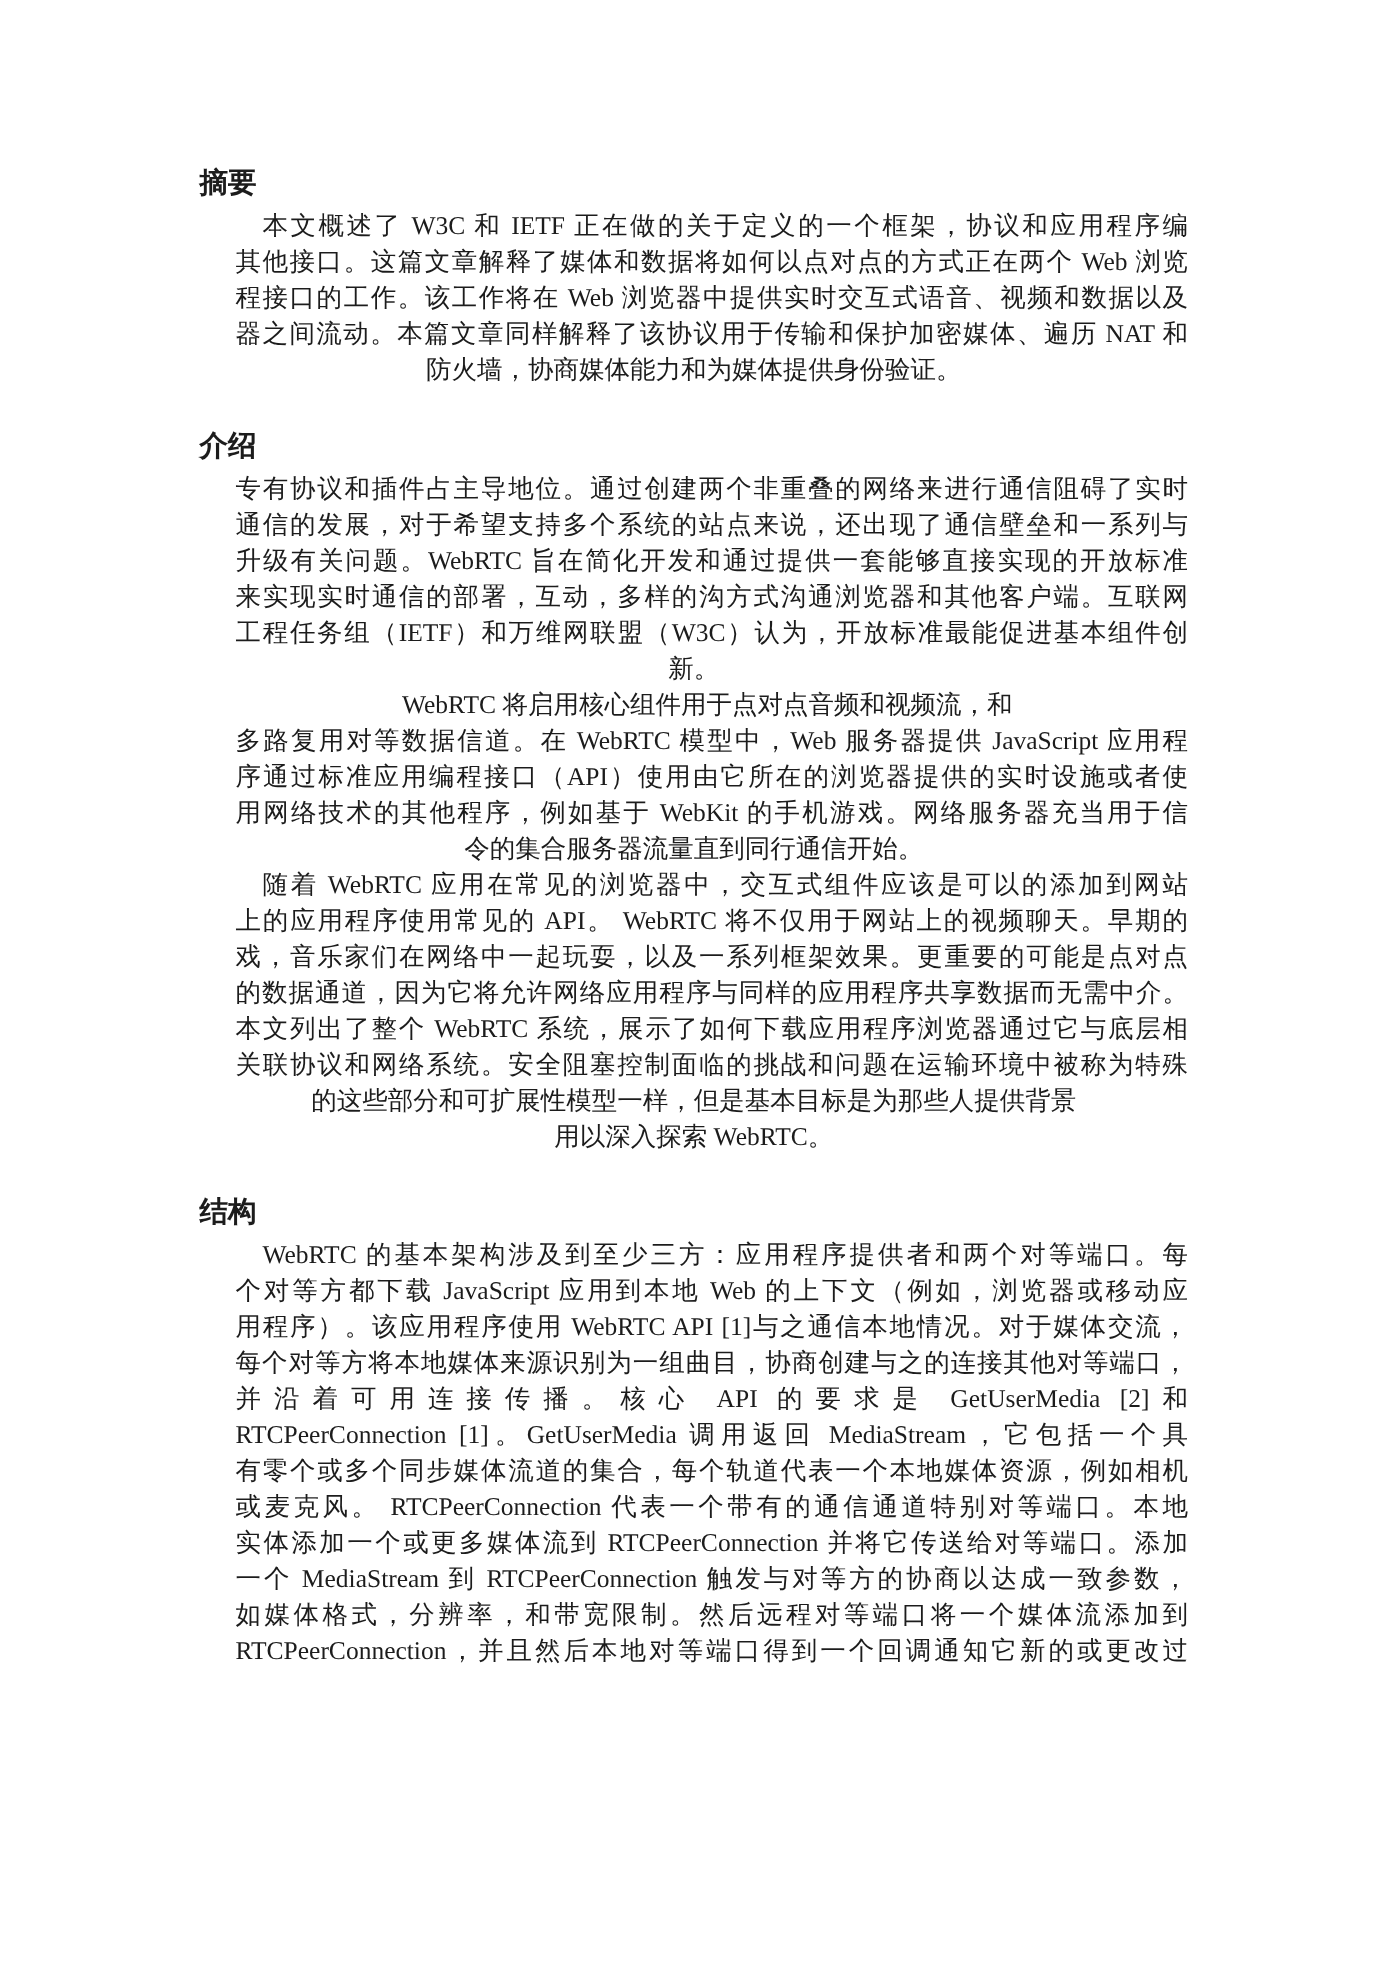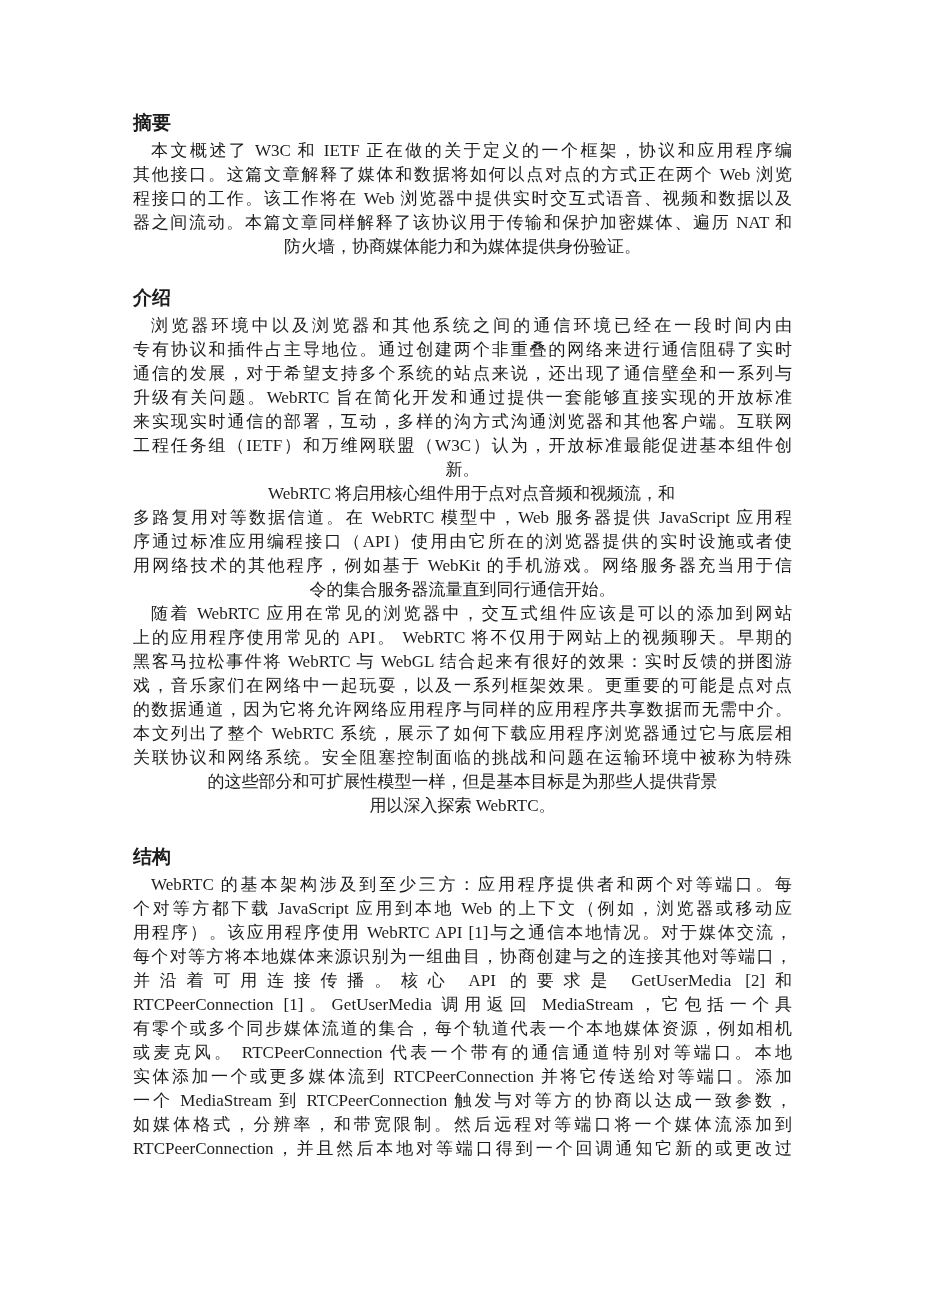--- a/index.html
+++ b/index.html
@@ -41,20 +41,21 @@
   .para { margin: 0; }
   .ln {
     font-size: 17px;
     line-height: 24px;
     white-space: normal;
     text-align: center;
   }
   .ln.j {
     text-align: justify;
     text-align-last: justify;
+    margin-left: 24px;
   }
   .ln.i {
     text-indent: 18px;
   }
 </style>
 </head>
 <body>
 
 <div class="doc-page">
   <div class="doc-content">
@@ -64,39 +65,37 @@
           <div class="ln j i">本文概述了 W3C 和 IETF 正在做的关于定义的一个框架，协议和应用程序编</div>
           <div class="ln j">其他接口。这篇文章解释了媒体和数据将如何以点对点的方式正在两个 Web 浏览</div>
           <div class="ln j">程接口的工作。该工作将在 Web 浏览器中提供实时交互式语音、视频和数据以及</div>
           <div class="ln j">器之间流动。本篇文章同样解释了该协议用于传输和保护加密媒体、遍历 NAT 和</div>
           <div class="ln">防火墙，协商媒体能力和为媒体提供身份验证。</div>
         </div>
       </section>
       <section>
         <h2 class="heading">介绍</h2>
         <div class="para">
-          <div class="ln j i">浏览器环境中以及浏览器和其他系统之间的通信环境已经在一段时间内由</div>
           <div class="ln j">专有协议和插件占主导地位。通过创建两个非重叠的网络来进行通信阻碍了实时</div>
           <div class="ln j">通信的发展，对于希望支持多个系统的站点来说，还出现了通信壁垒和一系列与</div>
           <div class="ln j">升级有关问题。WebRTC 旨在简化开发和通过提供一套能够直接实现的开放标准</div>
           <div class="ln j">来实现实时通信的部署，互动，多样的沟方式沟通浏览器和其他客户端。互联网</div>
           <div class="ln j">工程任务组（IETF）和万维网联盟（W3C）认为，开放标准最能促进基本组件创</div>
           <div class="ln">新。</div>
         </div>
         <div class="para">
           <div class="ln i">WebRTC 将启用核心组件用于点对点音频和视频流，和</div>
           <div class="ln j">多路复用对等数据信道。在 WebRTC 模型中，Web 服务器提供 JavaScript 应用程</div>
           <div class="ln j">序通过标准应用编程接口（API）使用由它所在的浏览器提供的实时设施或者使</div>
           <div class="ln j">用网络技术的其他程序，例如基于 WebKit 的手机游戏。网络服务器充当用于信</div>
           <div class="ln">令的集合服务器流量直到同行通信开始。</div>
         </div>
         <div class="para">
           <div class="ln j i">随着 WebRTC 应用在常见的浏览器中，交互式组件应该是可以的添加到网站</div>
           <div class="ln j">上的应用程序使用常见的 API。  WebRTC 将不仅用于网站上的视频聊天。早期的</div>
-          <div class="ln j">黑客马拉松事件将 WebRTC 与 WebGL 结合起来有很好的效果：实时反馈的拼图游</div>
           <div class="ln j">戏，音乐家们在网络中一起玩耍，以及一系列框架效果。更重要的可能是点对点</div>
           <div class="ln j">的数据通道，因为它将允许网络应用程序与同样的应用程序共享数据而无需中介。</div>
           <div class="ln j">本文列出了整个 WebRTC 系统，展示了如何下载应用程序浏览器通过它与底层相</div>
           <div class="ln j">关联协议和网络系统。安全阻塞控制面临的挑战和问题在运输环境中被称为特殊</div>
           <div class="ln">的这些部分和可扩展性模型一样，但是基本目标是为那些人提供背景</div>
           <div class="ln">用以深入探索 WebRTC。</div>
         </div>
       </section>
       <section>
         <h2 class="heading">结构</h2>

